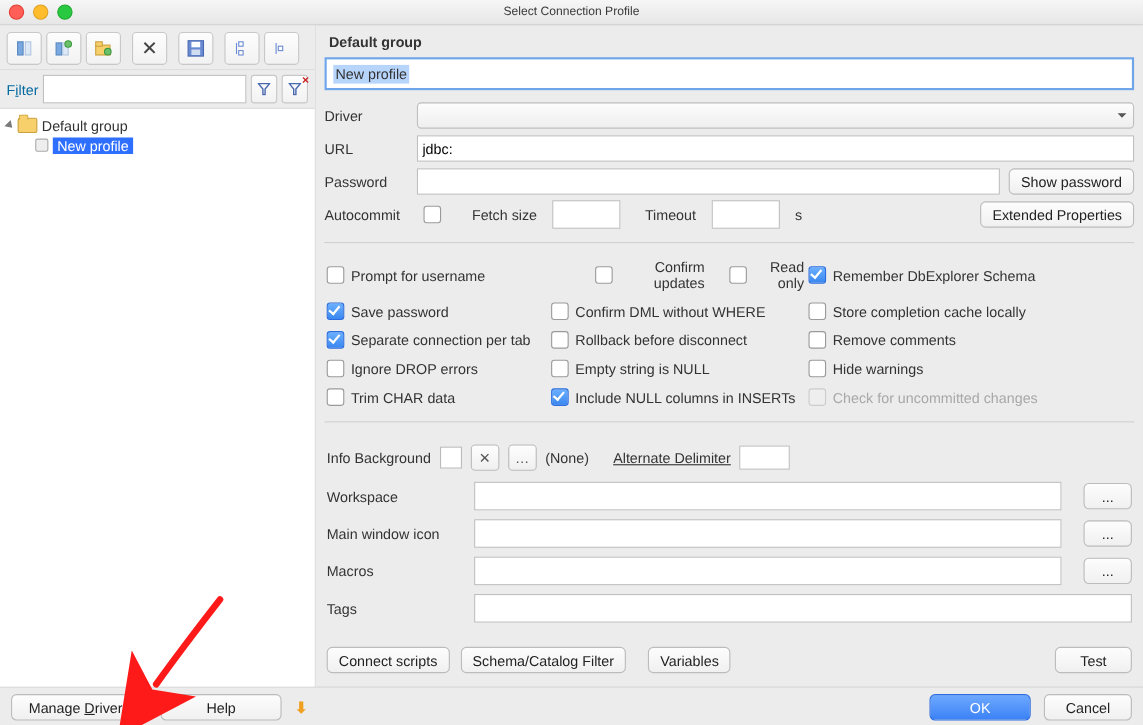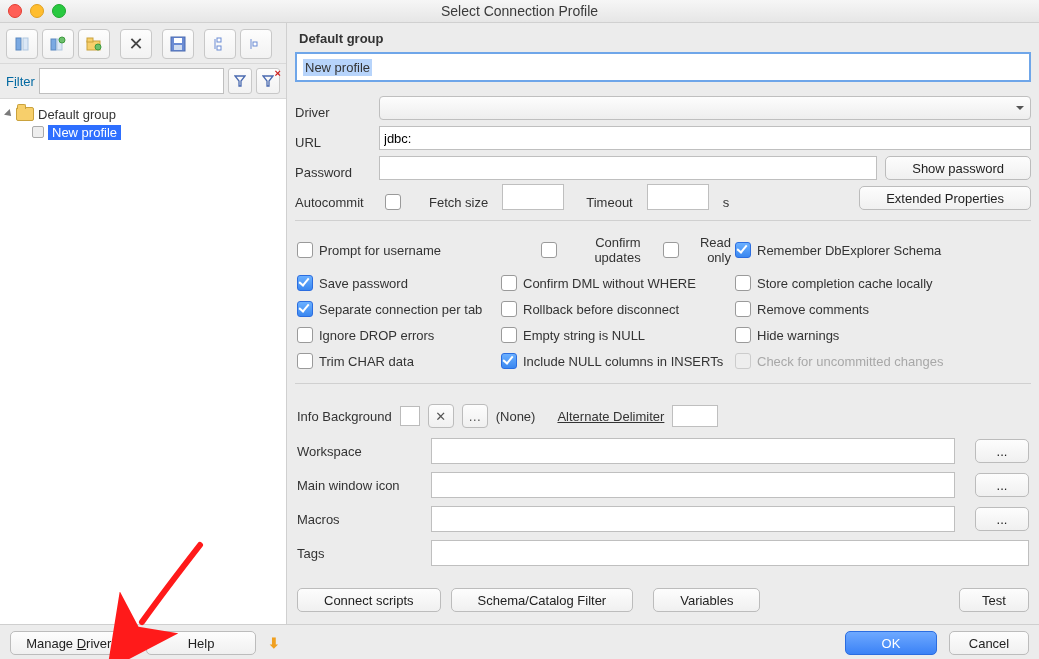--- a/index.html
+++ b/index.html
@@ -16,21 +16,21 @@
   background: linear-gradient(#f6f6f6, #e6e6e6);
   border-bottom: 1px solid #d0d0d0;
   display: flex; align-items: center;
   padding-left: 8px; position: relative;
 }
 .traffic { display: flex; gap: 8px; }
 .dot { width: 12px; height: 12px; border-radius: 50%; }
 .dot.red { background: #ff5f57; border:1px solid #e33e32;}
 .dot.yel { background: #ffbd2e; border:1px solid #e0a020;}
 .dot.grn { background: #28c940; border:1px solid #1fa82f;}
-.title { position:absolute; left:0; right:0; text-align:center; font-size:14px; color:#3a3a3a;}
+.title { position:absolute; left:0; right:0; text-align:center; font-size:11px; color:#3a3a3a;}
 .container { display:flex; height: calc(659px - 22px - 36px); }
 
 .left {
   width: 286px; background:#fff; border-right:1px solid #d0d0d0;
   display:flex; flex-direction:column;
 }
 .toolbar {
   display:flex; gap:4px; padding:6px 6px 4px 6px;
   background:#ececec; border-bottom:1px solid #d9d9d9;
 }
@@ -67,31 +67,31 @@
 
 .right{ flex:1; background:#ececec; display:flex; flex-direction:column; padding:0; overflow:hidden;}
 .group-hdr{ font-weight:bold; padding:8px 12px 6px 12px; }
 .profname{
   margin:0 8px 8px 8px; height:26px;
   border:2px solid #6fa6e9; background:#fff;
   display:flex; align-items:center; padding:0 6px;
 }
 .profname span{ background:#b7d4fb; padding:1px 2px;}
 .form{ padding: 0 8px; }
-.frow{ display:flex; align-items:flex-end; min-height:30px; gap:8px;}
+.frow{ display:flex; align-items:center; min-height:30px; gap:8px;}
 .flabel{ width:76px; color:#333; font-size:13px;}
 .finput{ flex:1; height:22px; border:1px solid #bfbfbf; background:#fff; padding:0 4px; font-size:13px;}
 .fselect{
   flex:1; height:22px; border:1px solid #bfbfbf; border-radius:4px;
   background:linear-gradient(#fdfdfd,#eee);
   display:flex;align-items:center;justify-content:flex-end;padding:0 6px;color:#666;
 }
 .fselect::after{content:"";display:inline-block;border-top:4px solid #555;border-left:4px solid transparent;border-right:4px solid transparent;margin-left:4px;box-shadow:0 -7px 0 -3px #555;}
 .btn{
-  height:24px; padding:0 26px;
+  height:24px; padding:0 10px;
   border:1px solid #bcbcbc; border-radius:5px;
   background:linear-gradient(#fdfdfd,#f0f0f0);
   font-size:13px; color:#222; display:inline-flex;align-items:center;justify-content:center;
 }
 .btn.primary{ background:linear-gradient(#6ea9ff,#3b82f6); color:#fff; border-color:#2b6de0;}
 .small-input{ width:56px; height:22px; border:1px solid #bfbfbf;background:#fff;}
 .divider{ height:1px; background:#d0d0d0; margin:10px 8px;}
 .check-grid{
   display:grid;
   grid-template-columns: 200px 230px 280px;

